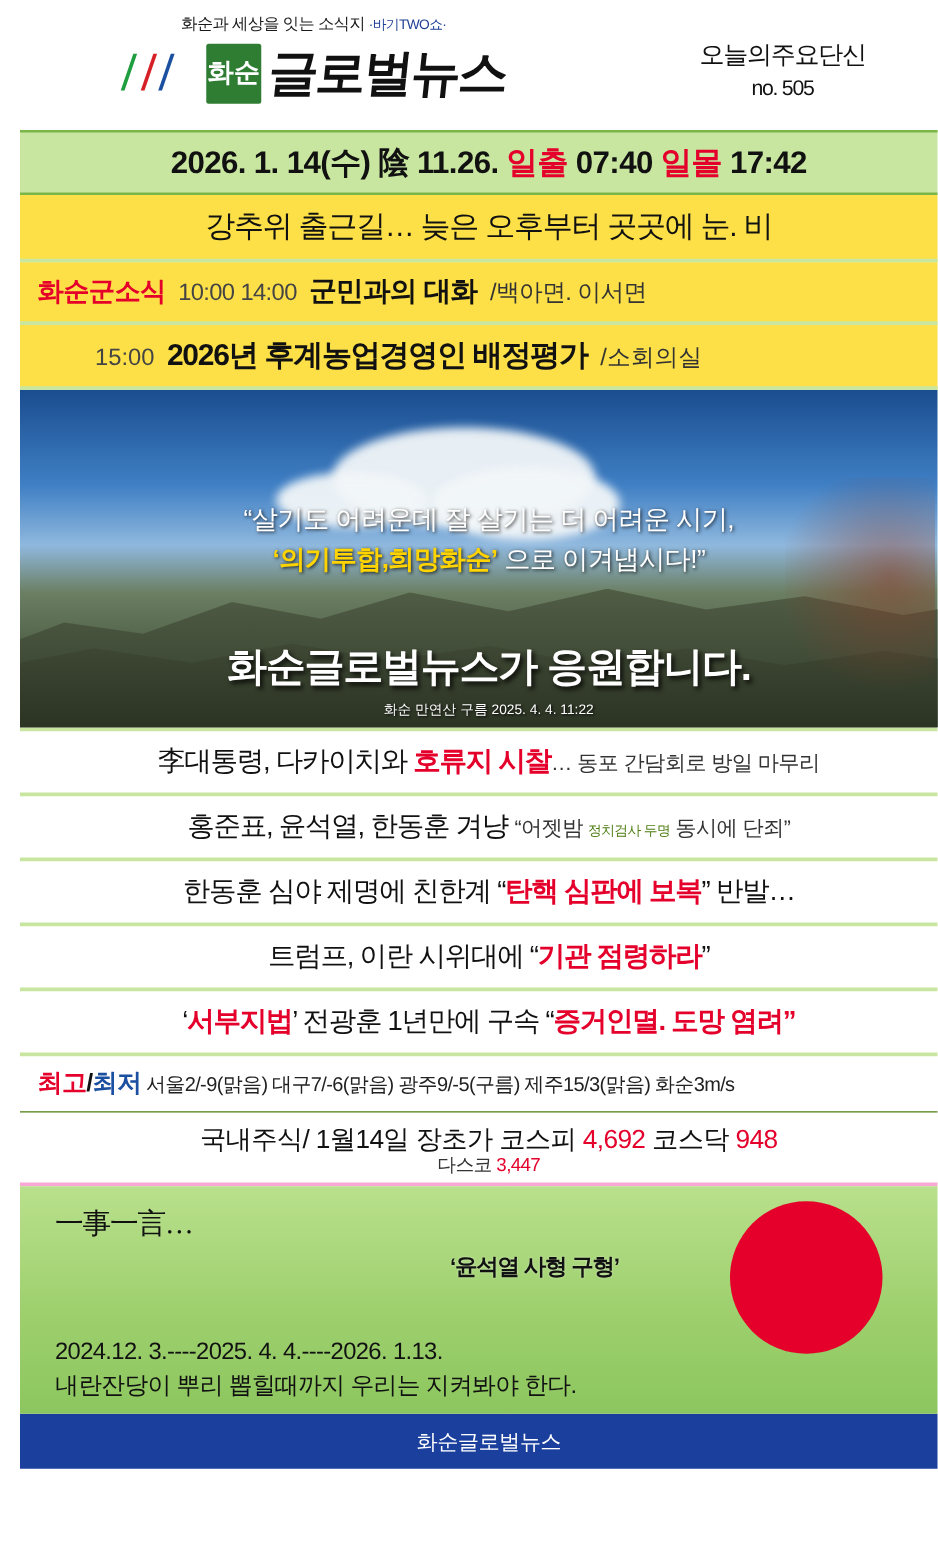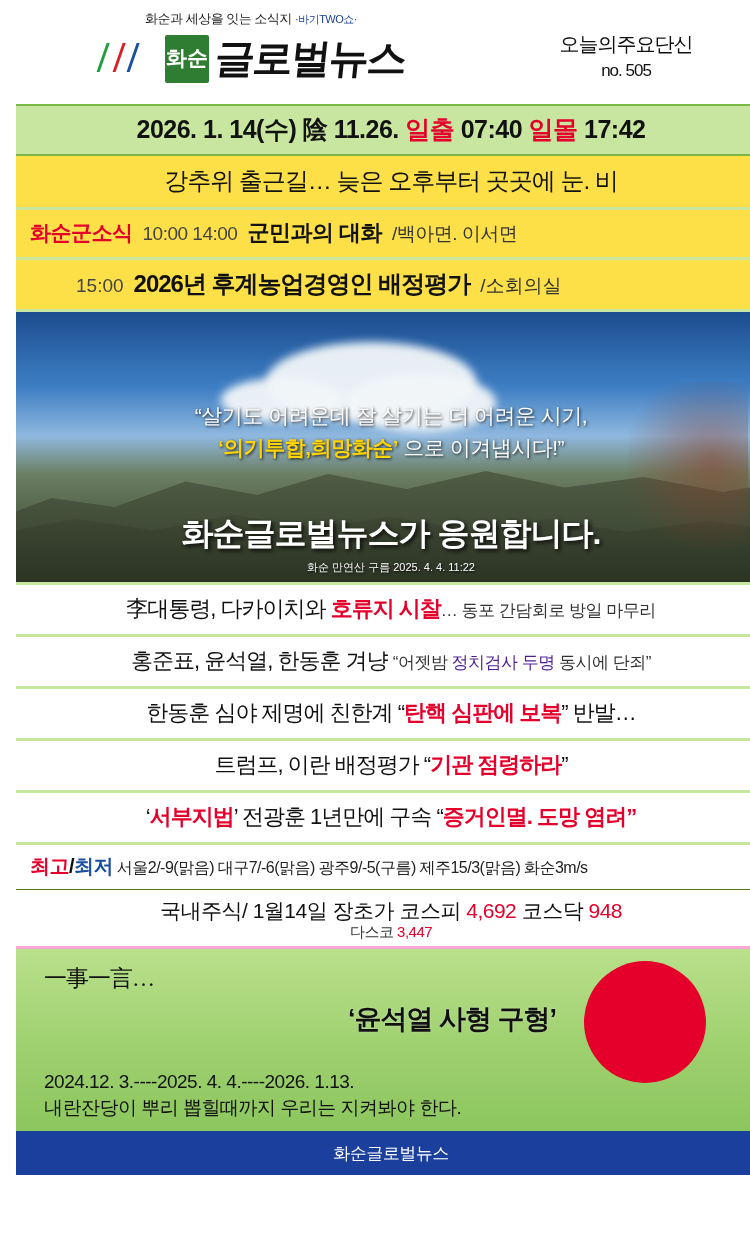--- a/index.html
+++ b/index.html
@@ -232,21 +232,21 @@
     padding: 9px 10px 10px;
     font-size: 22px;
     color: #111111;
     letter-spacing: -1px;
     white-space: nowrap;
     overflow: hidden;
     text-align: center;
   }
   .news-item .red { color: #e4002b; font-weight: bold; }
   .news-item .sm { font-size: 17px; color: #333333; letter-spacing: -0.5px; }
-  .news-item .sm-red { font-size: 17px; color: #4c1d95; }
+  .news-item .sm-red { font-size: 11px; color: #4d7c0f; }
 
   
   .temps {
     border-bottom: 1px solid #4d7c0f;
     padding: 8px 10px 9px 14px;
     font-size: 15px;
     color: #222222;
     letter-spacing: -0.5px;
     white-space: nowrap;
     overflow: hidden;
@@ -286,22 +286,22 @@
   }
   .circle {
     position: absolute;
     right: 60px; top: 12px;
     width: 122px; height: 122px;
     border-radius: 50%;
     background: #e4002b;
   }
   .gb-quote {
     position: absolute;
-    left: 332px; top: 52px;
-    font-size: 27px;
+    left: 344px; top: 52px;
+    font-size: 18px;
     font-weight: bold;
     color: #111111;
     letter-spacing: -1px;
     text-shadow: 0 0 2px rgba(255,255,255,.5);
   }
   .gb-dates {
     position: absolute;
     left: 28px; bottom: 38px;
     font-size: 19px;
     color: #111111;
@@ -405,21 +405,21 @@
 
     <div class="news-item">
       <span>홍준표, 윤석열, 한동훈 겨냥 </span><span class="sm">“어젯밤 <span class="sm-red">정치검사 두명</span> 동시에 단죄”</span>
     </div>
 
     <div class="news-item">
       <span>한동훈 심야 제명에 친한계 “</span><span class="red">탄핵 심판에 보복</span><span>” 반발…</span>
     </div>
 
     <div class="news-item">
-      <span>트럼프, 이란 배정평가 “</span><span class="red">기관 점령하라</span><span>”</span>
+      <span>트럼프, 이란 시위대에 “</span><span class="red">기관 점령하라</span><span>”</span>
     </div>
 
     <div class="news-item">
       <span>‘</span><span class="red">서부지법</span><span>’ 전광훈 1년만에 구속 “</span><span class="red">증거인멸. 도망 염려”</span>
     </div>
 
   </div>
 
   <div class="temps">
     <span class="label-hi">최고</span><span class="label-sep">/</span><span class="label-lo">최저</span>

